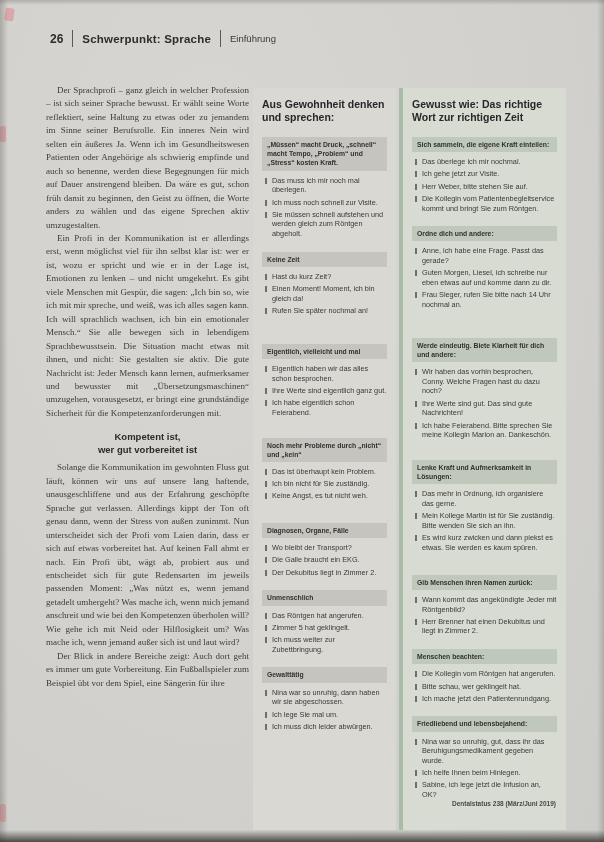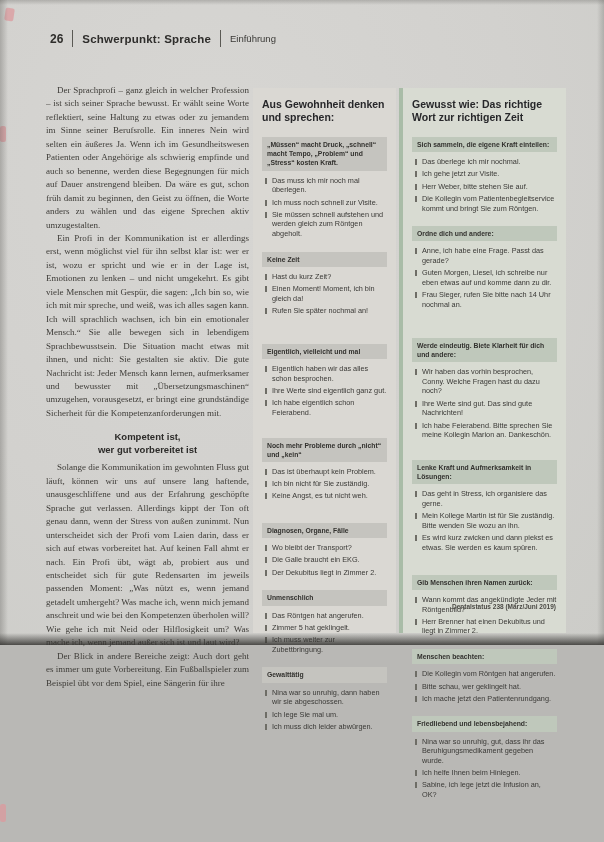--- a/index.html
+++ b/index.html
@@ -1,17 +1,17 @@
 <!DOCTYPE html>
 <html lang="de"><head>
 <meta charset="utf-8">
 <style>
   html,body{margin:0;padding:0;}
   body{width:604px;height:842px;overflow:hidden;background:#b9b8b5;}
-  .page{position:relative;width:604px;height:645px;
+  .page{position:relative;width:604px;height:842px;
         background:radial-gradient(ellipse at 35% 25%, #d7d6d3 0%, #d2d1ce 55%, #ccccc8 100%);
         font-family:"Liberation Sans", sans-serif;}
 
   
   .hdr{position:absolute;left:50px;top:30px;display:flex;align-items:center;gap:9px;color:#2e2d2b;}
   .hdr .pnum{font:bold 12px/14px "Liberation Sans",sans-serif;}
   .hdr .vrule{width:1px;height:17px;background:#5a5954;}
   .hdr .ptitle{font:bold 11.5px/14px "Liberation Sans",sans-serif;letter-spacing:.2px;}
   .hdr .psub{font:9.5px/12px "Liberation Sans",sans-serif;color:#3a3936;}
 
@@ -165,22 +165,22 @@
           <div class="sec-header">Werde eindeutig. Biete Klarheit für dich und andere:</div>
           <ul class="bullets">
             <li>Wir haben das vorhin besprochen, Conny. Welche Fragen hast du dazu noch?</li>
             <li>Ihre Werte sind gut. Das sind gute Nachrichten!</li>
             <li>Ich habe Feierabend. Bitte sprechen Sie meine Kollegin Marion an. Dankeschön.</li>
           </ul>
         </div>
         <div class="section">
           <div class="sec-header">Lenke Kraft und Aufmerksamkeit in Lösungen:</div>
           <ul class="bullets">
-            <li>Das geht in Stress, ich organisiere das gerne.</li>
-            <li>Mein Kollege Martin ist für Sie zuständig. Bitte wenden Sie wozu an ihn.</li>
+            <li>Das mehr in Ordnung, ich organisiere das gerne.</li>
+            <li>Mein Kollege Martin ist für Sie zuständig. Bitte wenden Sie sich an ihn.</li>
             <li>Es wird kurz zwicken und dann piekst es etwas. Sie werden es kaum spüren.</li>
           </ul>
         </div>
         <div class="section">
           <div class="sec-header">Gib Menschen ihren Namen zurück:</div>
           <ul class="bullets">
             <li>Wann kommt das angekündigte Jeder mit Röntgenbild?</li>
             <li>Herr Brenner hat einen Dekubitus und liegt in Zimmer 2.</li>
           </ul>
         </div>

